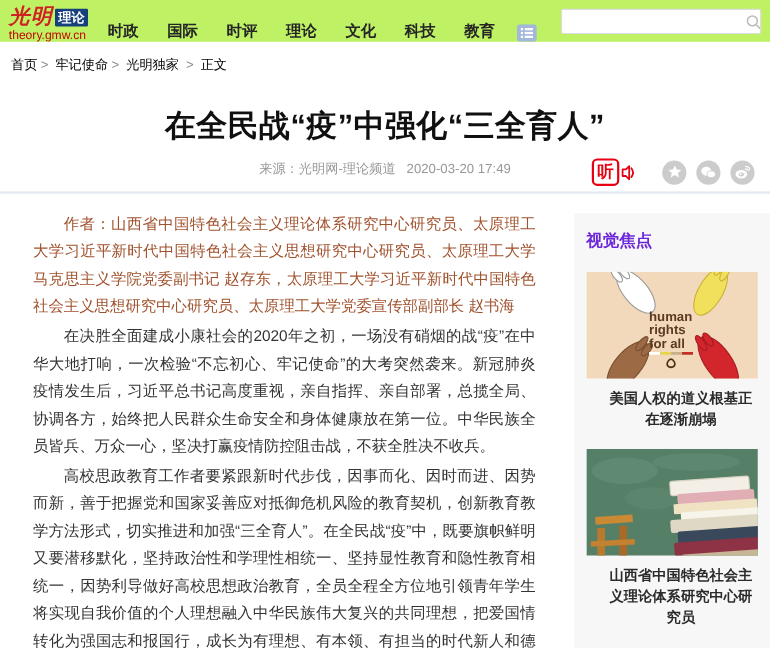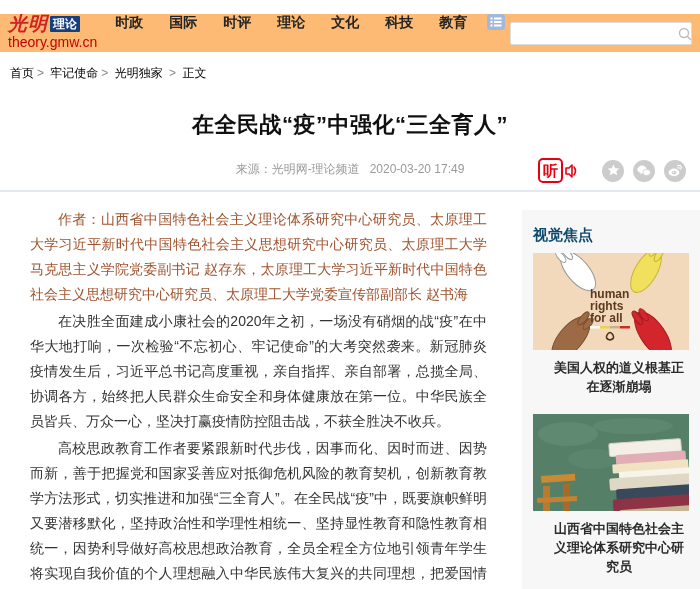--- a/index.html
+++ b/index.html
@@ -1,69 +1,69 @@
 <!DOCTYPE html>
 <html><head>
 <meta charset="utf-8">
 <style>
   * { box-sizing: border-box; margin: 0; padding: 0; }
   html,body { width:700px; height:589px; overflow:hidden; background:#fff;
     font-family:"Liberation Sans","DejaVu Sans",sans-serif; }
 
   
-  .site-header { height:38px; background:#fdba74; display:flex; align-items:flex-start;
-    padding:0 8px; position:relative;margin-top:14px; }
+  .site-header { height:38px; background:#bef264; display:flex; align-items:flex-end;
+    padding:0 8px; position:relative; }
   .logo { display:flex; flex-direction:column; line-height:1; margin-right:18px; cursor:pointer; }
   .logo-top { display:flex; align-items:center; }
   .logo-gm { font-family:"Liberation Serif","DejaVu Serif",serif; font-style:italic;
     font-weight:bold; color:#cf2222; font-size:19px; letter-spacing:1px; }
   .logo-ch { background:#16407c; color:#fff; font-weight:bold; font-size:12px;
     padding:2px 3px; margin-left:2px; border-radius:1px; }
-  .logo-url { color:#c40000; font-size:14px; margin-top:2px; }
+  .logo-url { color:#c40000; font-size:11px; margin-top:2px; }
   .main-nav { display:flex; align-items:center; gap:26px; }
   .nav-item { font-size:14px; font-weight:bold; color:#252525; text-decoration:none; cursor:pointer; }
   .menu-icon { margin-left:20px; cursor:pointer; display:inline-flex; }
   .search-box { position:absolute; right:8px; top:8px; width:182px; height:23px;
     background:#fff; border:1px solid #dcdcdc; border-radius:2px; display:flex; align-items:center; }
   .search-input { flex:1; border:none; outline:none; height:100%; padding:0 6px;
     font-size:12px; background:transparent; }
   .search-icon { margin-right:5px; display:inline-flex; cursor:pointer; }
 
   
   .breadcrumb { padding:13px 0 0 10px; font-size:12px; color:#666; }
   .crumb { color:#000000; cursor:pointer; text-decoration:none; }
   .crumb-sep { margin:0 3px; color:#888; }
 
   
   .article-head { position:relative; text-align:center; padding-bottom:12px;
     border-bottom:2px solid #e3e9ee; }
-  .article-title { font-size:22px; font-weight:bold; color:#101010; margin-top:28px;
+  .article-title { font-size:28px; font-weight:bold; color:#101010; margin-top:28px;
     letter-spacing:0.5px; }
-  .article-meta { margin-top:21px; font-size:12px; color:#999; }
+  .article-meta { margin-top:11px; font-size:12px; color:#999; }
   .meta-sep { display:inline-block; width:10px; }
   .head-tools { position:absolute; right:14px; top:48px; display:flex; align-items:center; }
   .listen-btn { display:flex; align-items:center; cursor:pointer; margin-right:24px; }
   .listen-box { border:2px solid #e60012; border-radius:5px; color:#e60012; font-weight:bold;
     font-size:15px; line-height:1; padding:3px 3px; }
   .listen-wave { margin-left:1px; display:inline-flex; }
   .share-row { display:flex; gap:9px; }
   .share-circle { width:22px; height:22px; border-radius:50%; background:#cccccc;
     display:flex; align-items:center; justify-content:center; cursor:pointer; }
 
   
   .content { display:flex; align-items:flex-start; }
   .article-body { width:497px; padding:15px 10px 0 30px; font-size:14px; color:#333;
     line-height:25px; text-align:justify; }
   .article-body p { text-indent:2em; margin-bottom:2px; }
   .author-para { color:#a0522d; font-weight:normal; }
 
   
   .sidebar { width:178px; margin-left:25px; padding-top:18px; }
   .side-box { background:#f7f7f7; padding:12px 11px 16px 11px; }
-  .side-box-title { font-size:15px; font-weight:bold; color:#0c4a6e; margin:4px 0 8px 0; }
+  .side-box-title { font-size:15px; font-weight:bold; color:#6d28d9; margin:4px 0 18px 0; }
   .focus-item { margin-bottom:18px; cursor:pointer; }
   .focus-img { width:156px; height:97px; overflow:hidden; display:block; }
   .focus-caption { font-size:13px; font-weight:bold; color:#2b2b2b; text-align:center;
     line-height:19px; margin-top:8px;margin-left:16px; }
   .hot-box { margin-top:10px; height:51px; overflow:hidden; }
 </style>
 </head>
 <body>
 
 <header class="site-header">

